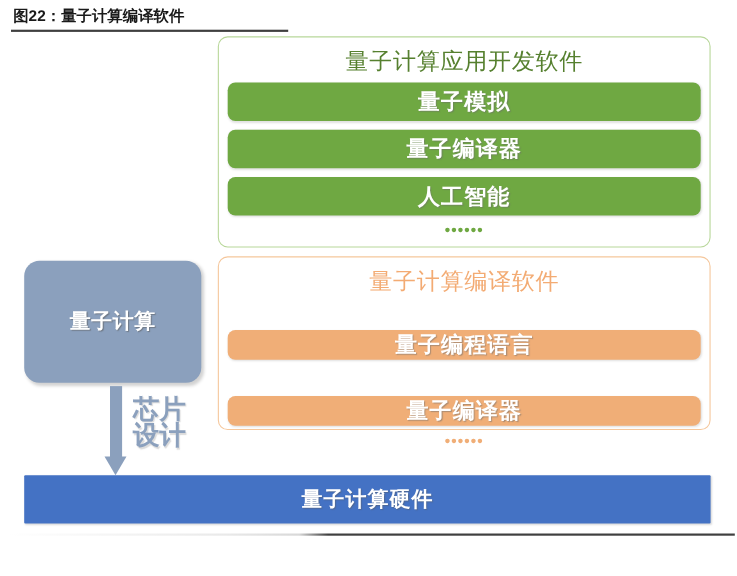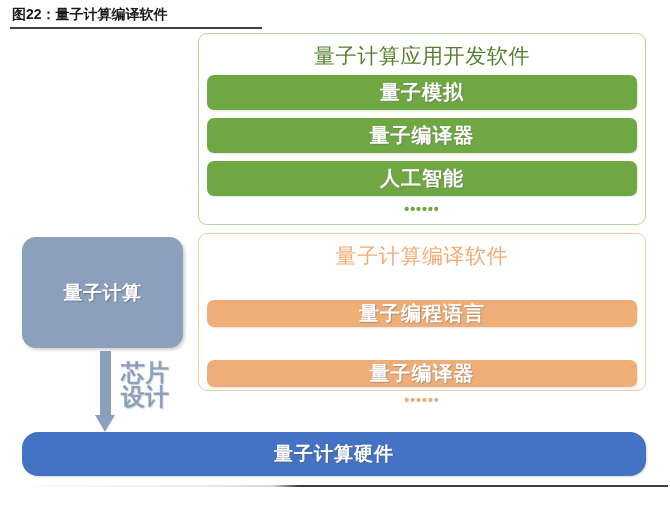--- a/index.html
+++ b/index.html
@@ -159,21 +159,21 @@
   #section-compiler .ellipsis { color: #f0ae77; }
 
   
   #hardware-bar {
     position: absolute;
     left: 22px;
     top: 432px;
     width: 624px;
     height: 44px;
     background: #4472c4;
-    border-radius: 16px;
+    border-radius: 1px;
     display: flex;
     align-items: center;
     justify-content: center;
     box-shadow: 1px 1px 2px rgba(0,0,0,0.15);
   }
   #hardware-bar .hw-label {
     color: #ffffff;
     font-size: 19px;
     font-weight: bold;
     letter-spacing: 1px;

